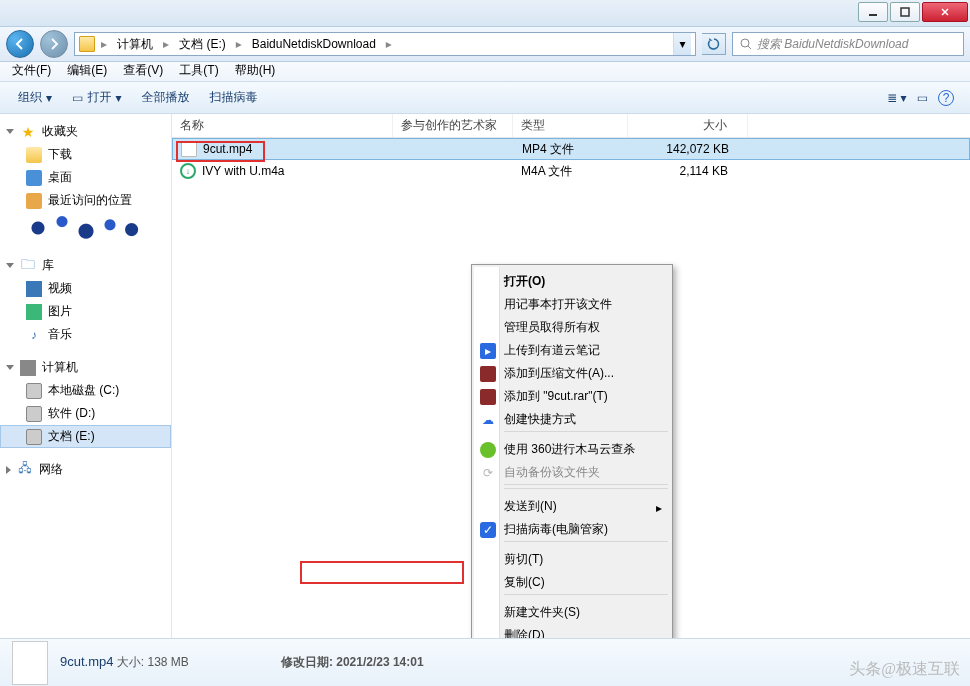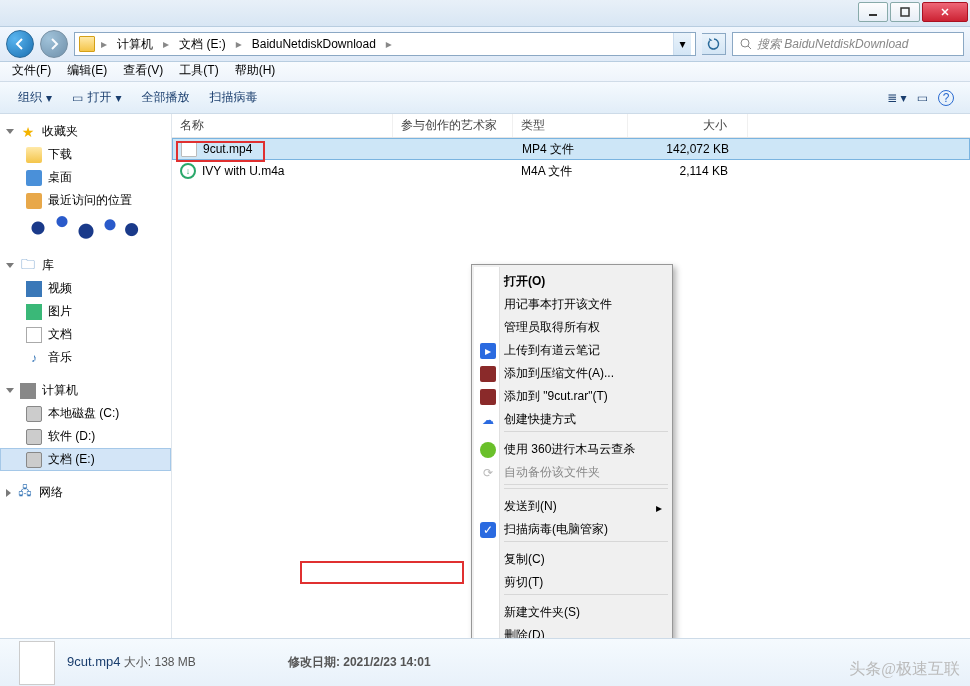--- a/index.html
+++ b/index.html
@@ -88,21 +88,21 @@
 
 .ctx { position: absolute; left: 299px; top: 150px; width: 202px; background: #f0f0f0; border: 1px solid #979797; box-shadow: 3px 3px 6px rgba(0,0,0,0.3); padding: 2px; }
 .ctx-item { height: 23px; display: flex; align-items: flex-end; padding-left: 30px; position: relative; }
 .ctx-item.dis { color: #888; }
 .ctx-sep { height: 1px; background: #d7d7d7; margin: 3px 2px 3px 30px; }
 .ctx-ico { position: absolute; left: 6px; width: 16px; height: 16px; display: flex; align-items: center; justify-content: center; border-radius: 2px; }
 .ctx-arrow { margin-left: auto; margin-right: 8px; }
 .ctx-iconstrip { position: absolute; left: 2px; top: 2px; bottom: 2px; width: 26px; background: #fff; border-right: 1px solid #e0e0e0; }
 
 
-.details { position: absolute; left: 0; right: 0; bottom: 0; height: 48px; border-top: 1px solid #cddbe8; background: linear-gradient(#f5fafe,#e8f1fa); display: flex; align-items: center; padding: 4px 19px; gap: 12px; }
+.details { position: absolute; left: 0; right: 0; bottom: 0; height: 48px; border-top: 1px solid #cddbe8; background: linear-gradient(#f5fafe,#e8f1fa); display: flex; align-items: center; padding: 4px 12px; gap: 12px; }
 .det-ico { width: 36px; height: 44px; background: #fff; border: 1px solid #ccc; }
 .det-txt { color: #1a3e6e; }
 .det-name { font-size: 13px; }
 .det-sub { color: #555; }
 .det-right { color: #555; font-weight: bold; }
 
 .watermark { position: absolute; right: 10px; bottom: 6px; color: #bbb; font-size: 16px; font-family: serif; }
 </style>
 </head>
 <body>
@@ -215,24 +215,20 @@
         </div>
       <div class="side-item">
           <span class="ico vid-ico"></span>
           <span>视频</span>
         </div>
       <div class="side-item">
           <span class="ico img-ico"></span>
           <span>图片</span>
         </div>
       <div class="side-item">
-          <span class="ico doc-ico"></span>
-          <span>文档</span>
-        </div>
-      <div class="side-item">
           <span class="ico mus-ico">♪</span>
           <span>音乐</span>
         </div>
     </div>
     <div class="side-group">
       <div class="side-head">
           <span class="tri open"></span>
           <span class="ico comp-ico"></span>
           <span>计算机</span>
         </div>
@@ -322,22 +318,22 @@
       <div class="ctx-sep"></div>
       <div class="ctx-item">
           <span>发送到(N)</span>
           <span class="ctx-arrow">▸</span>
         </div>
       <div class="ctx-item">
           <span class="ctx-ico" style="background:#2a6ae0;color:#fff;border-radius:3px">✓</span>
           <span>扫描病毒(电脑管家)</span>
         </div>
       <div class="ctx-sep"></div>
+      <div class="ctx-item">剪切(T)</div>
       <div class="ctx-item">复制(C)</div>
-      <div class="ctx-item">剪切(T)</div>
       <div class="ctx-sep"></div>
       <div class="ctx-item">新建文件夹(S)</div>
       <div class="ctx-item">删除(D)</div>
       <div class="ctx-item">重命名(M)</div>
 
     </div>
 
     <div class="redbox" style="left:128px; top:447px; width:164px; height:23px;"></div>
   </div>
 </div>

